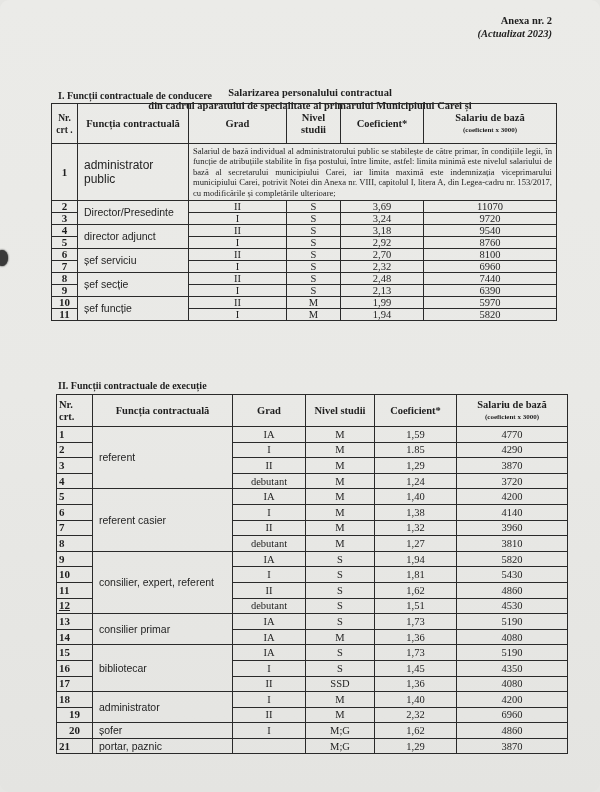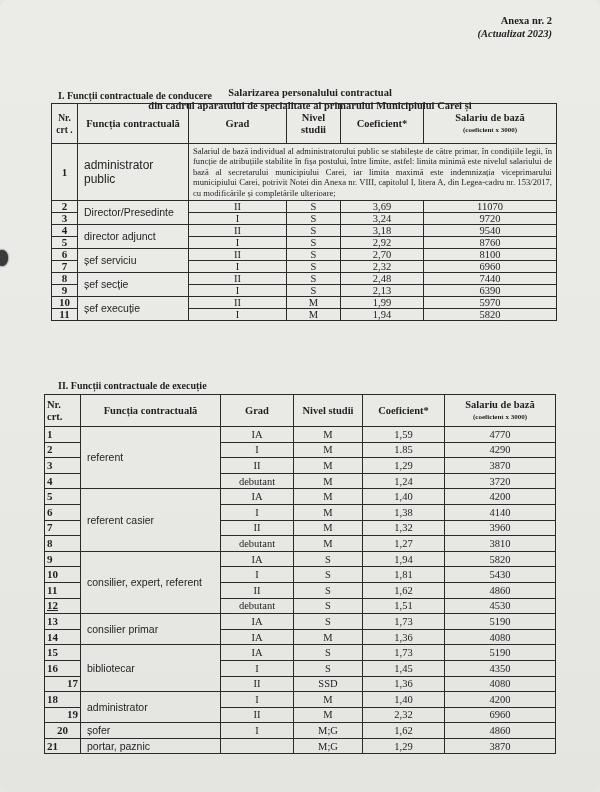--- a/index.html
+++ b/index.html
@@ -37,21 +37,21 @@
   }
   td, th { border:1px solid #2a2a2a; padding:0 2px; text-align:center; vertical-align:middle; }
   th { font-weight:bold; line-height:12px; }
   th .small { font-size:7px; display:block; }
   td.nr { font-weight:bold; font-size:11px; }
   td.func { text-align:left; font-family:"Liberation Sans", sans-serif; font-size:10.5px; padding-left:6px; }
   td.func.big { font-size:12px;margin-left:32px; }
   td.note { text-align:justify; font-size:8.6px; line-height:10.4px; padding:2px 4px; }
   #t1 { left:51px; top:103px; width:506px; }
   #t1 tr.body td { height:11px; line-height:11px; }
-  #t2 { left:44px; top:394px; width:512px; }
+  #t2 { left:56px; top:394px; width:512px; }
   #t2 tr.body td { height:14.6px; line-height:13px; }
 </style>
 </head>
 <body>
 
 <div class="page">
   <div class="punch-hole"></div>
 
   <div class="annex">
     <div>Anexa nr. 2</div>
@@ -148,21 +148,21 @@
         </tr>
         <tr class="body">
           <td class="nr" style="text-align: center;">9</td>
           <td>I</td>
           <td>S</td>
           <td>2,13</td>
           <td>6390</td>
         </tr>
         <tr class="body">
           <td class="nr" style="text-align: center;">10</td>
-          <td class="func" rowspan="2">șef execuție</td>
+          <td class="func" rowspan="2">șef funcție</td>
           <td>II</td>
           <td>M</td>
           <td>1,99</td>
           <td>5970</td>
         </tr>
         <tr class="body">
           <td class="nr" style="text-align: center;">11</td>
           <td>I</td>
           <td>M</td>
           <td>1,94</td>
@@ -307,36 +307,36 @@
           <td>5190</td>
         </tr>
         <tr class="body">
           <td class="nr" style="text-align: left;">16</td>
           <td>I</td>
           <td>S</td>
           <td>1,45</td>
           <td>4350</td>
         </tr>
         <tr class="body">
-          <td class="nr" style="text-align: right; font-family: Liberation Serif, serif;">17</td>
+          <td class="nr" style="text-align: left; font-family: Liberation Serif, serif;">17</td>
           <td>II</td>
           <td>SSD</td>
           <td>1,36</td>
           <td>4080</td>
         </tr>
         <tr class="body">
           <td class="nr" style="text-align: left;">18</td>
           <td class="func" rowspan="2">administrator</td>
           <td>I</td>
           <td>M</td>
           <td>1,40</td>
           <td>4200</td>
         </tr>
         <tr class="body">
-          <td class="nr" style="text-align: right;">19</td>
+          <td class="nr" style="text-align: center;">19</td>
           <td>II</td>
           <td>M</td>
           <td>2,32</td>
           <td>6960</td>
         </tr>
         <tr class="body">
           <td class="nr" style="text-align: left; padding-left: 12px;">20</td>
           <td class="func" rowspan="1">șofer</td>
           <td>I</td>
           <td>M;G</td>

